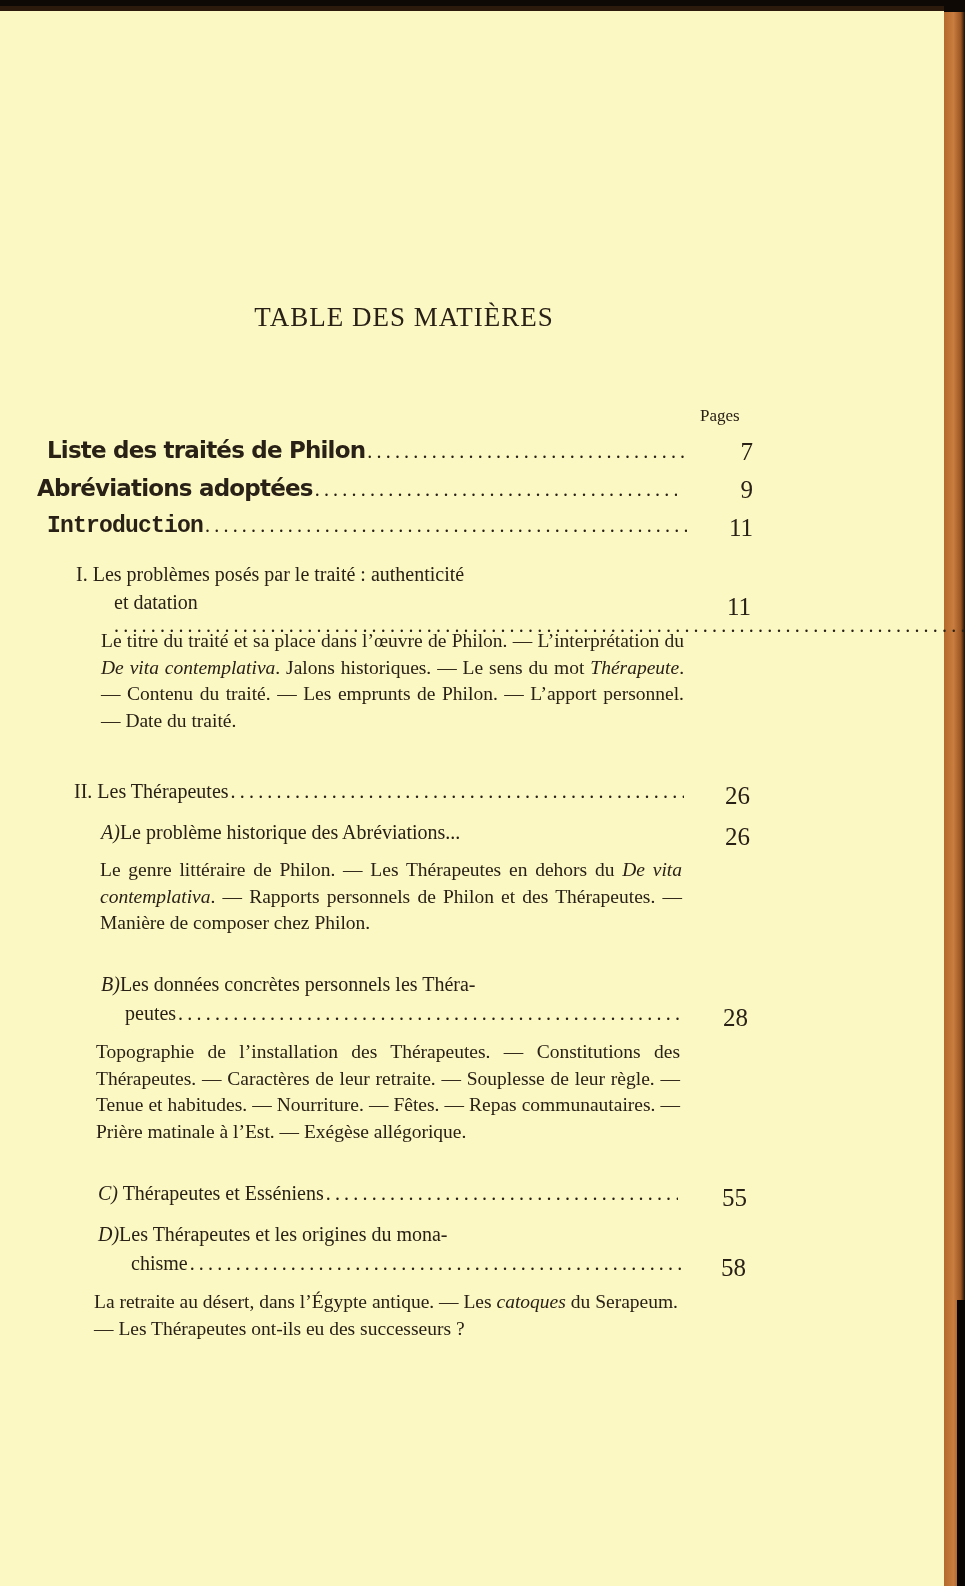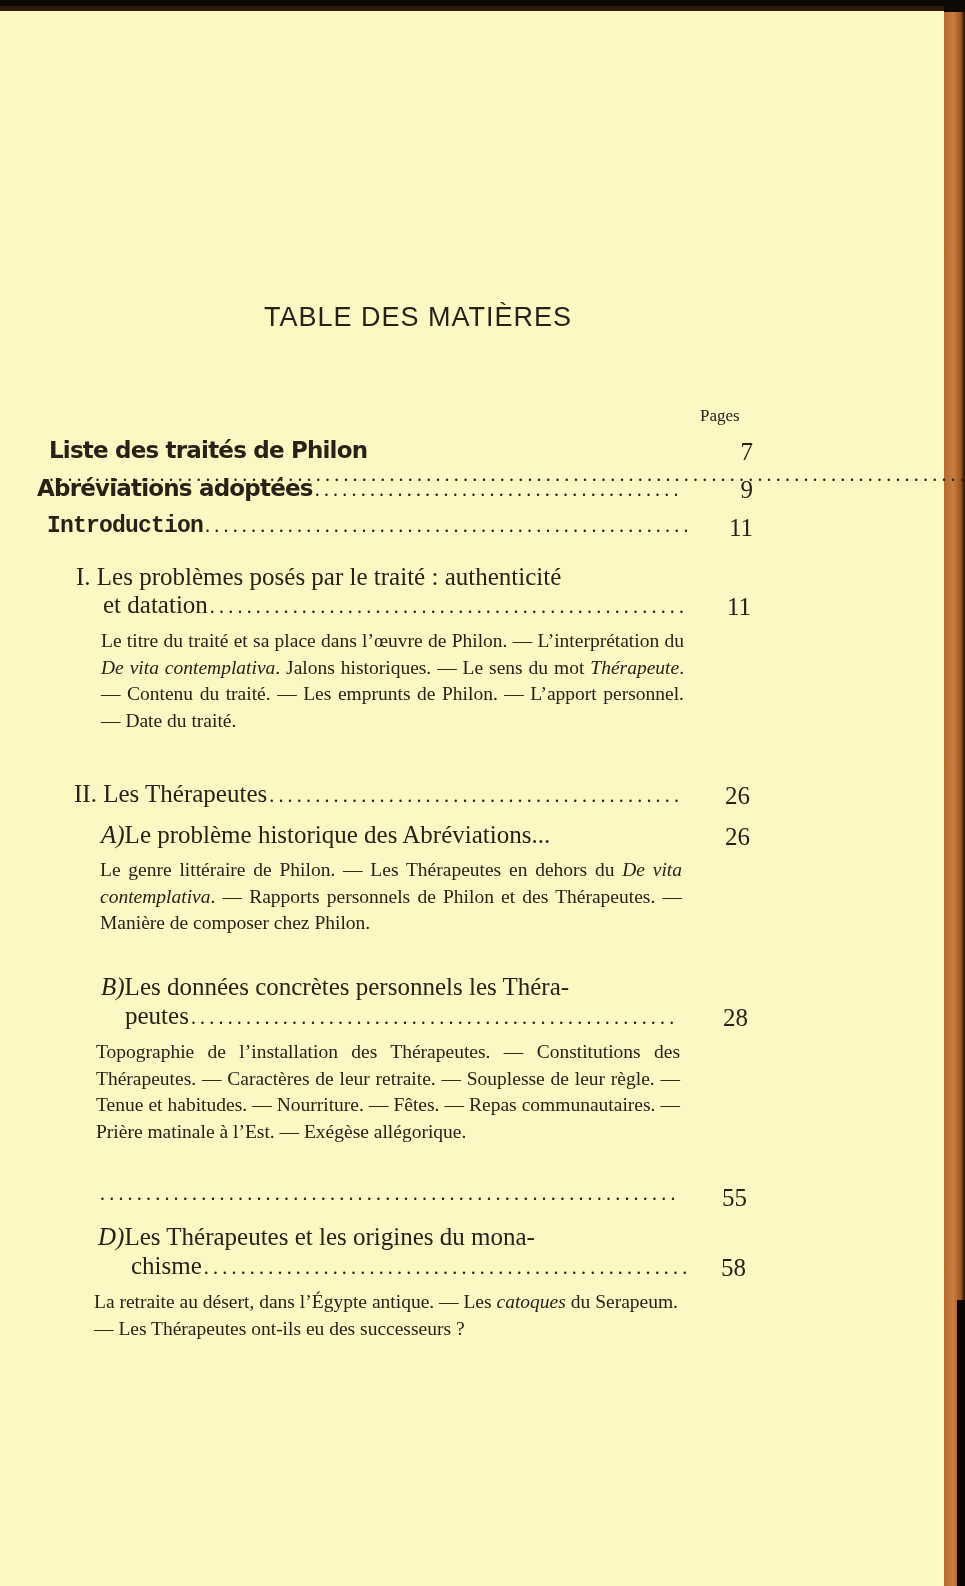--- a/index.html
+++ b/index.html
@@ -17,77 +17,76 @@
     }
     .edge {
       position: absolute; right: 0; top: 12px; width: 21px; height: 1574px;
       background: linear-gradient(90deg, #b46a2c 0%, #c97e3f 45%, #9b5522 80%, #1a0f07 100%);
     }
     .edge-bottom-dark {
       position: absolute; right: 0; top: 1300px; width: 8px; height: 286px; background: #080503;
     }
     .title {
       position: absolute; left: 0; width: 808px; top: 302px; text-align: center;
-      font-family: Liberation Sans, sans-serif; font-size: 27px; letter-spacing: 1px;
+      font-family: Liberation Serif, serif; font-size: 27px; letter-spacing: 1px;
       color: #2a2116;
-      padding-left: 14px;
     }
     .pages-label {
       position: absolute; left: 700px; top: 406px; font-size: 17px;
       font-family: "Liberation Serif", serif;
     }
     .row {
       position: absolute; display: flex; align-items: baseline; white-space: nowrap;
     }
     .row .label { }
     .row .dots { flex: 1; overflow: hidden; letter-spacing: 3px; margin-left: 2px; }
     .row .dots::after { content: "......................................................................................................"; }
     .pnum { position: absolute; font-family: "Liberation Serif", serif; font-size: 25px; text-align: right; width: 50px; }
     .bold-entry { font-family: "DejaVu Sans", sans-serif; font-weight: bold; font-size: 23px; letter-spacing: -0.8px; }
     .bold-entry .dots { font-family: "Liberation Serif", serif; font-weight: normal; font-size: 20px; letter-spacing: 4.2px; }
-    .sec { font-family: "Liberation Serif", serif; font-size: 25px; }
+    .sec { font-family: "Liberation Serif", serif; font-size: 20px; }
     .sec .dots { font-size: 20px; letter-spacing: 4.2px; }
     .desc {
       position: absolute; font-family: "Liberation Serif", serif; font-size: 19.5px; line-height: 26.5px;
       text-align: justify; text-align-last: left;
     }
     .ital { font-style: italic; }
   </style>
 </head>
 <body>
 
 <div class="page"></div>
 <div class="edge"></div>
 <div class="edge-bottom-dark"></div>
 
 <div class="title">TABLE DES MATIÈRES</div>
 <div class="pages-label">Pages</div>
 
-<div class="row bold-entry" style="left:47px; top:437px; width:640px;flex-direction:column;">
+<div class="row bold-entry" style="left:47px; top:437px; width:640px;">
   <span class="label">Liste des traités de Philon</span>
     <span class="dots"></span>
 </div>
 <div class="pnum" style="left:703px; top:438px;">7</div>
 
 <div class="row bold-entry" style="left:37px; top:475px; width:640px;">
   <span class="label">Abréviations adoptées</span>
     <span class="dots"></span>
 </div>
 <div class="pnum" style="left:703px; top:476px;">9</div>
 
 <div class="row bold-entry" style="left:47px; top:513px; width:640px;font-family:Liberation Mono, monospace;">
   <span class="label">Introduction</span>
     <span class="dots"></span>
 </div>
 <div class="pnum" style="left:703px; top:514px;">11</div>
 
 <div class="row sec" style="left:76px; top:563px;">
   <span>I. Les problèmes posés par le traité : authenticité</span>
 </div>
-<div class="row sec" style="left:103px; top:591px; width:584px;">
+<div class="row sec" style="left:112px; top:591px; width:584px;flex-direction:column;">
   <span class="label">et datation</span>
     <span class="dots"></span>
 </div>
 <div class="pnum" style="left:701px; top:593px;">11</div>
 <div class="desc" style="left:101px; top:628px; width:583px;">
   <span>Le titre du traité et sa place dans l’œuvre de Philon. — L’interprétation du </span><span class="ital">De vita contemplativa</span><span>. Jalons historiques. — Le sens du mot </span><span class="ital">Thérapeute</span><span>. — Contenu du traité. — Les emprunts de Philon. — L’apport personnel. — Date du traité.</span>
 </div>
 
 <div class="row sec" style="left:74px; top:780px; width:610px;">
   <span class="label">II. Les Thérapeutes</span>
@@ -109,20 +108,21 @@
     <span> Les données concrètes personnels les Théra-</span>
 </div>
 <div class="row sec" style="left:125px; top:1002px; width:554px;">
   <span class="label">peutes</span>
     <span class="dots"></span>
 </div>
 <div class="pnum" style="left:698px; top:1004px;">28</div>
 <div class="desc" style="left:96px; top:1039px; width:584px;">Topographie de l’installation des Thérapeutes. — Constitutions des Thérapeutes. — Caractères de leur retraite. — Souplesse de leur règle. — Tenue et habitudes. — Nourriture. — Fêtes. — Repas communautaires. — Prière matinale à l’Est. — Exégèse allégorique.</div>
 
 <div class="row sec" style="left:98px; top:1182px; width:580px;">
+  <span class="label"><span class="ital">C)</span><span> Thérapeutes et Esséniens</span></span>
     <span class="dots"></span>
 </div>
 <div class="pnum" style="left:697px; top:1184px;">55</div>
 
 <div class="row sec" style="left:98px; top:1223px;">
   <span class="ital">D)</span>
     <span> Les Thérapeutes et les origines du mona-</span>
 </div>
 <div class="row sec" style="left:122px; top:1252px; width:555px;margin-left:9px;">
   <span class="label">chisme</span>

